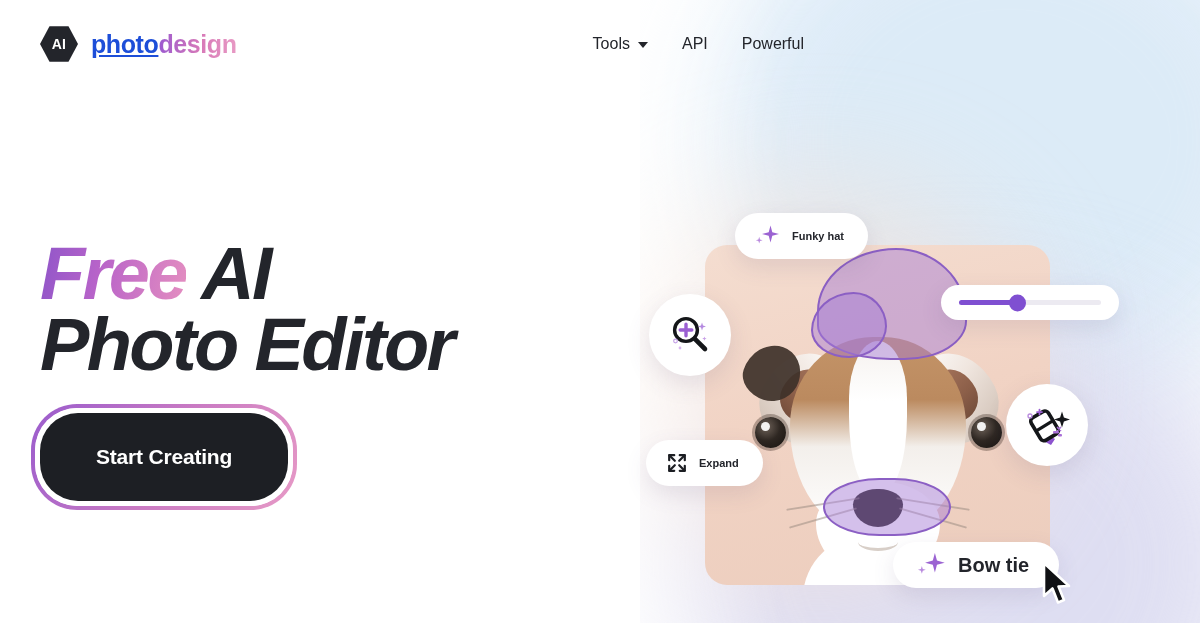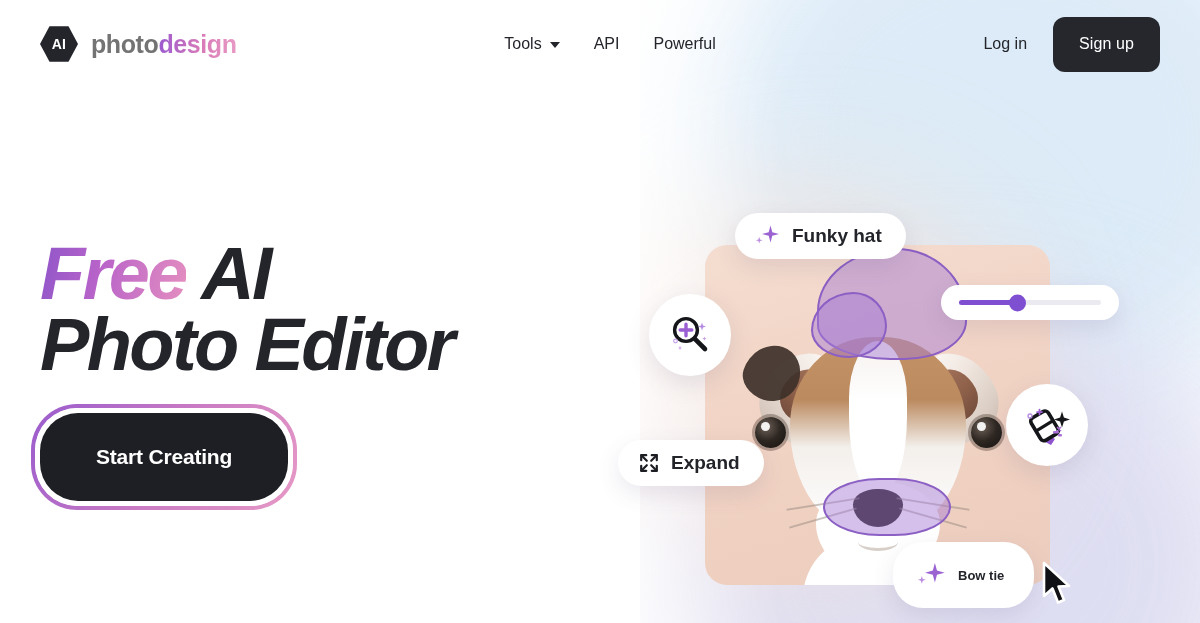--- a/index.html
+++ b/index.html
@@ -27,21 +27,21 @@
     display:flex; align-items:center; padding:0 40px;
   }
   #brand { display:flex; align-items:center; gap:13px; cursor:pointer; }
   .hexmark {
     width:38px; height:38px; background:#23252b; color:#fff;
     display:flex; align-items:center; justify-content:center;
     font-size:14px; font-weight:700; letter-spacing:.3px;
     clip-path: polygon(25% 3%, 75% 3%, 100% 50%, 75% 97%, 25% 97%, 0% 50%);
   }
   #brand-word { font-size:25px; font-weight:700; letter-spacing:-.4px; line-height:1; }
-  #brand-word .w1 { color:#737373; }
+  #brand-word .w1 { color:#1d4ed8;text-decoration:underline; }
   #brand-word .w2 {
     background:linear-gradient(90deg,#9b59d0 0%,#d87ab8 55%,#e89ac4 100%);
     -webkit-background-clip:text; background-clip:text; color:transparent;
   }
 
   #main-nav { display:flex; gap:34px; margin:0 auto; }
   .nav-link {
     font-size:16px; color:#23252b; font-weight:400; cursor:pointer;
     display:flex; align-items:center; gap:8px; white-space:nowrap;
   }
@@ -165,25 +165,25 @@
   #selection-bowtie {
     left:118px; top:233px; width:128px; height:58px;
     border-radius:44% 44% 44% 44% / 50% 50% 50% 50%;
   }
 
   
   .chip {
     position:absolute; z-index:25; display:flex; align-items:center; gap:11px;
     background:#ffffff; border-radius:30px; height:46px; padding:0 24px 0 20px;
     box-shadow:0 8px 22px rgba(92,80,120,.13);
-    font-size:19px; font-weight:600; color:#23252b; cursor:pointer; white-space:nowrap;
+    font-size:11px; font-weight:600; color:#23252b; cursor:pointer; white-space:nowrap;
   }
   #chip-funky-hat { left:735px; top:213px; }
-  #chip-expand    { left:618px; top:440px;align-items:center; }
-  #chip-bow-tie   { left:893px; top:542px; height:66px; font-size:13px; padding:0 30px 0 24px; }
+  #chip-expand    { left:646px; top:440px;align-items:center; }
+  #chip-bow-tie   { left:893px; top:542px; height:46px; font-size:20px; padding:0 30px 0 24px; }
 
   .round-tool {
     position:absolute; z-index:25; width:82px; height:82px; border-radius:50%;
     background:#ffffff; box-shadow:0 8px 24px rgba(92,80,120,.14);
     display:flex; align-items:center; justify-content:center; cursor:pointer;
   }
   #tool-zoom { left:649px; top:294px; }
   #tool-magic { left:1006px; top:384px; }
 
   #slider-chip {
@@ -228,24 +228,20 @@
       <i class="caret"></i>
     </span>
     <span class="nav-link">
       <span>API</span>
     </span>
     <span class="nav-link">
       <span>Powerful</span>
     </span>
   </nav>
 
-  <div id="auth-area">
-    <span id="login-link">Log in</span>
-    <button id="signup-button">Sign up</button>
-  </div>
 </header>
 
 <section id="hero-copy">
   <h1 id="hero-title">
     <span class="grad">Free</span><span> AI</span><br>
     <span>Photo Editor</span>
   </h1>
 
 
   <div id="cta-wrap">

